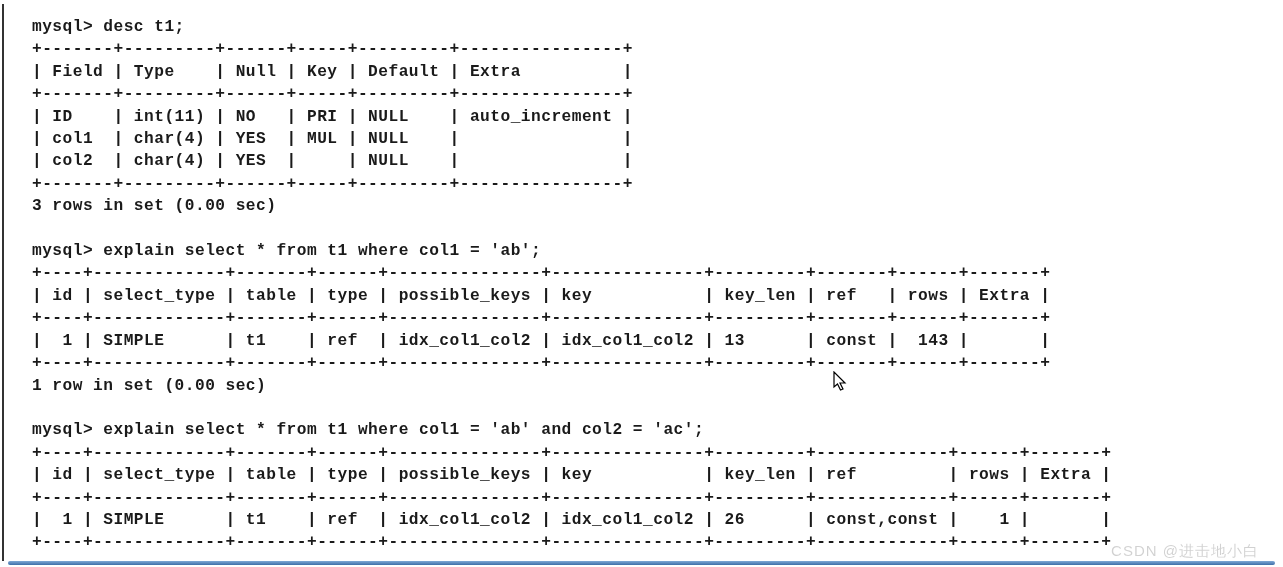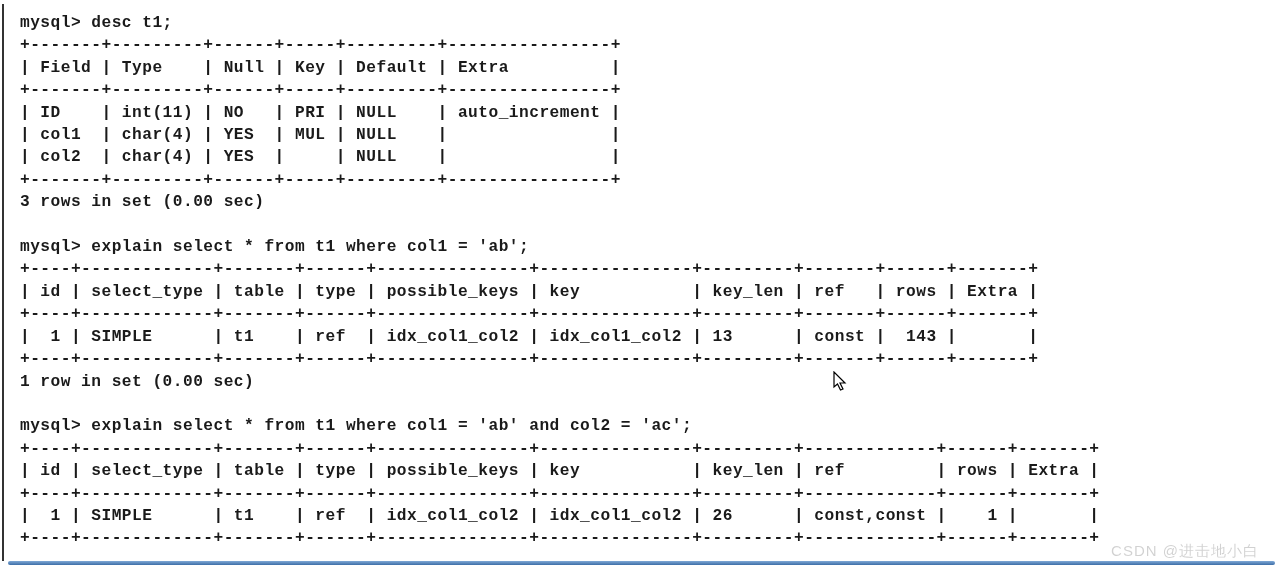--- a/index.html
+++ b/index.html
@@ -5,22 +5,22 @@
   html,body{
     margin:0;
     padding:0;
     background:#fff;
     width:1283px;
     height:567px;
     overflow:hidden;
     position:relative;
   }
   pre{
-    margin:0;
-    padding:12px 4px 4px 20px;
+    margin:12px;
+    padding:4px 4px 4px 20px;
     font-family:"Consolas","Courier New",monospace;
     font-size:16.2px;
     line-height:22.4px;
     letter-spacing:.47px;
     font-weight:bold;
     color:#1a1a1a;
     white-space:pre;
   }
   .cursor-arrow{
     position:absolute;

